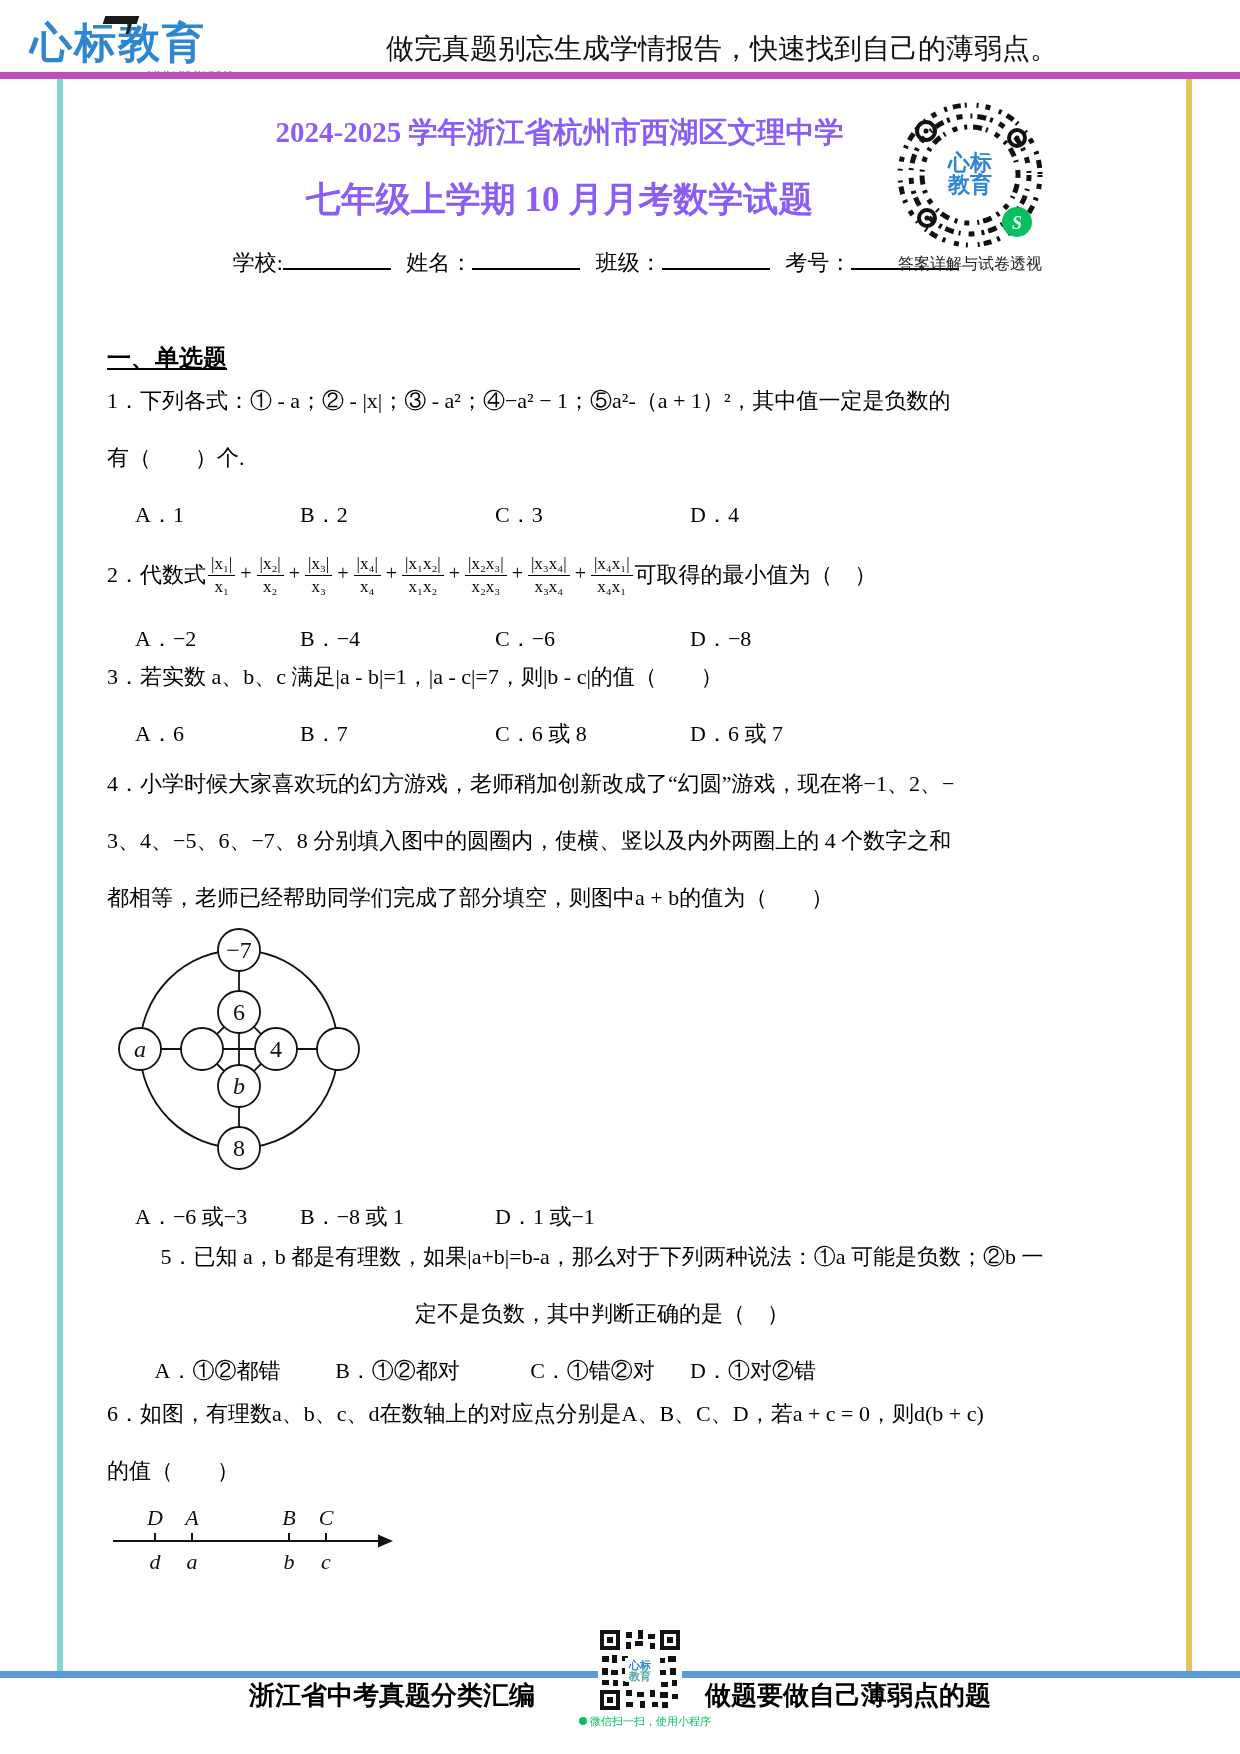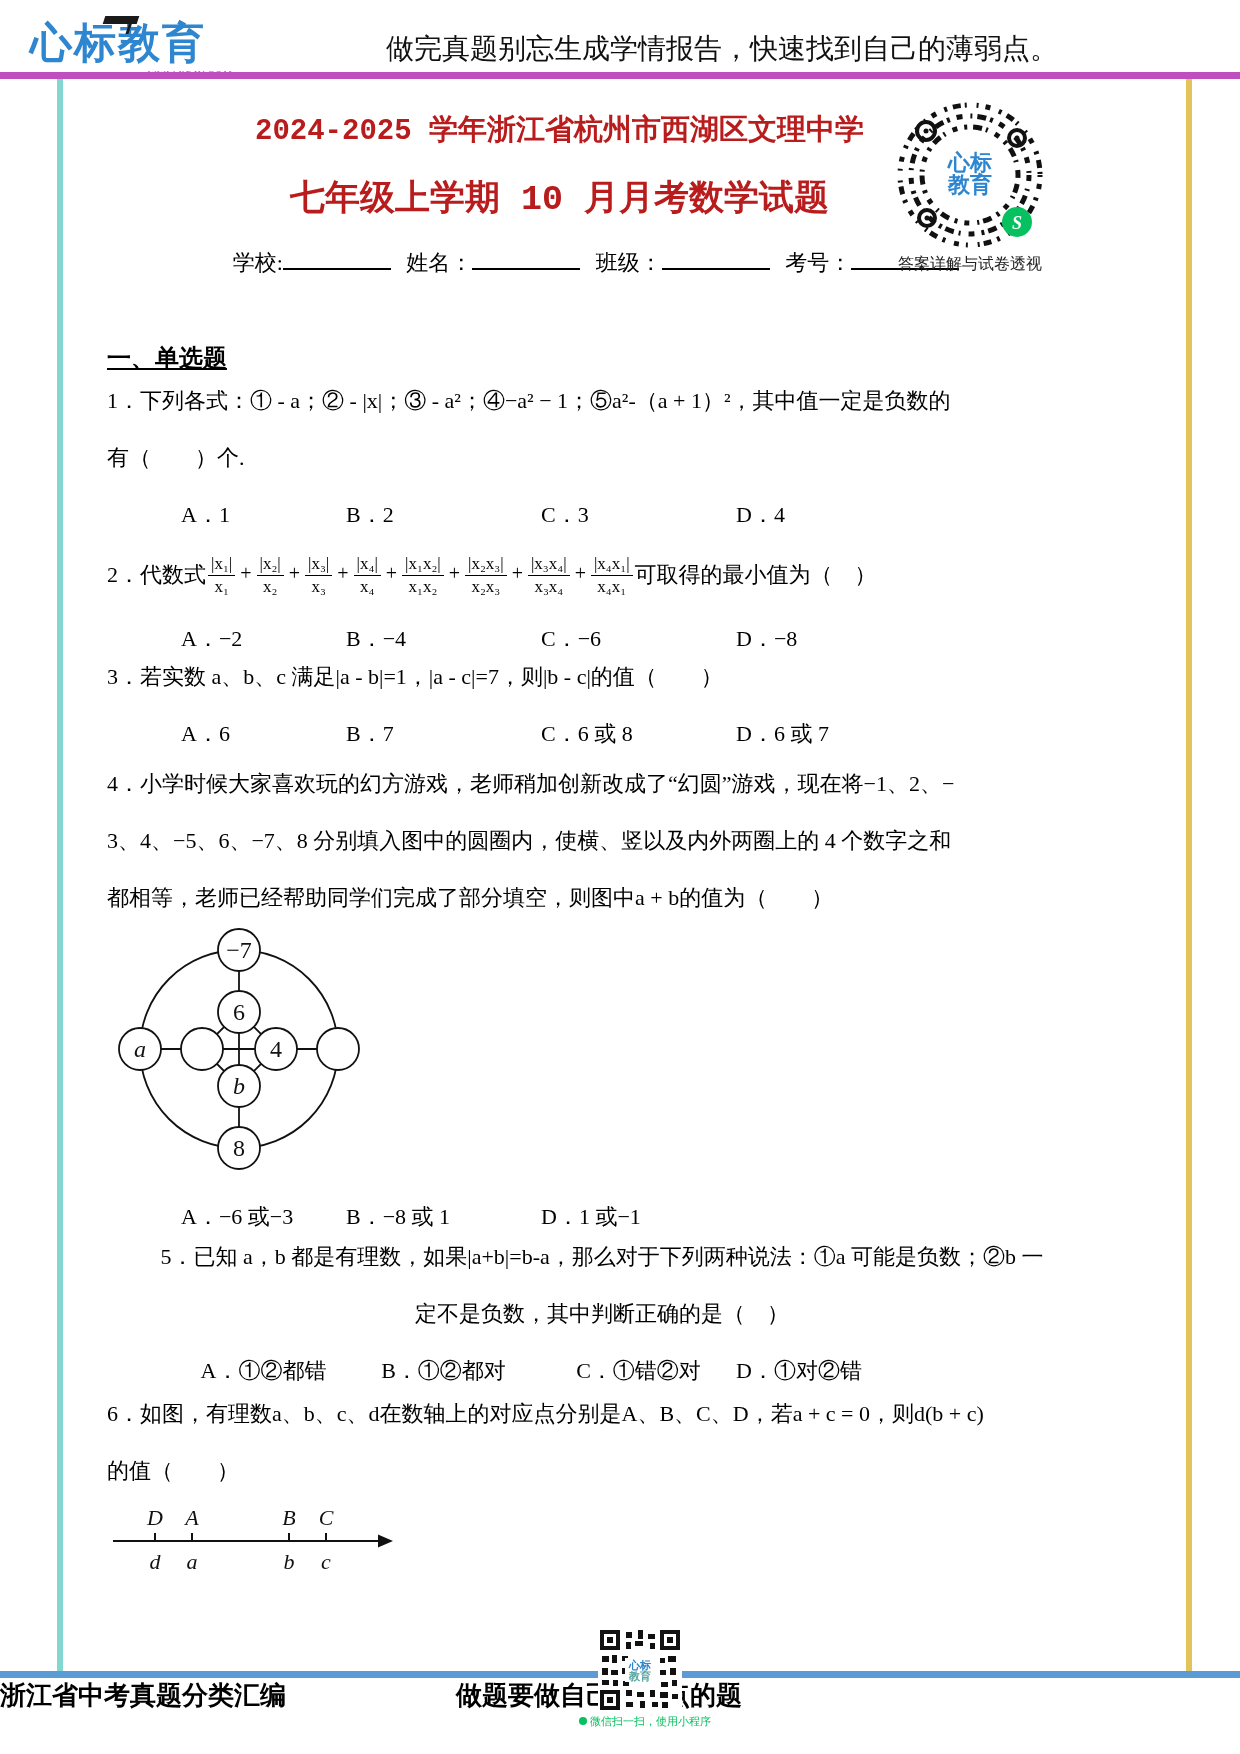--- a/index.html
+++ b/index.html
@@ -21,59 +21,59 @@
     position:absolute;right:182px;top:30px;font-size:28px;
     font-family:"Liberation Sans","DejaVu Sans",sans-serif;font-weight:500;color:#111;
   }
   .rule-top{position:absolute;left:0;top:72px;width:1240px;height:7px;background:#bf4fbf;}
   .frame-left{position:absolute;left:57px;top:79px;width:6px;height:1597px;background:#82d7d0;}
   .frame-right{position:absolute;left:1186px;top:79px;width:6px;height:1597px;background:#e5c35b;}
   .rule-bottom{position:absolute;left:0;top:1671px;width:1240px;height:7px;background:#5b9bd5;}
 
   
   .titles{position:absolute;left:107px;top:112px;width:905px;text-align:center;
-    font-family:Liberation Mono, monospace;font-weight:bold;color:#b91c1c;}
+    font-family:Liberation Serif, serif;font-weight:bold;color:#8b5cf6;}
   .title1{font-size:29px;line-height:40px;}
   .title2{font-size:35px;line-height:40px;margin-top:28px;}
   .fields{position:absolute;left:107px;top:246px;width:980px;text-align:center;font-size:22px;color:#000;font-family:Liberation Serif, serif;}
   .fields .blank{display:inline-block;width:108px;border-bottom:2px solid #000;height:22px;margin-right:6px;}
   .fields .lbl{margin-left:4px;}
 
   
   .mp-qr{position:absolute;left:893px;top:98px;width:154px;height:154px;}
   .mp-caption{position:absolute;left:880px;top:254px;width:180px;text-align:center;font-size:16px;color:#222;
     font-family:"Liberation Sans","DejaVu Sans",sans-serif;}
   .mp-center-text{font-family:"Liberation Sans","DejaVu Sans",sans-serif;font-weight:bold;fill:#2e86d0;}
 
   
   .section-heading{position:absolute;left:107px;top:342px;font-size:24px;font-weight:bold;
     font-family:"Liberation Sans","DejaVu Sans",sans-serif;color:#000;text-decoration:underline;}
   .qblock{position:absolute;left:107px;width:990px;font-size:22px;color:#000;}
   .qline{line-height:57px;height:57px;white-space:nowrap;}
   .opts{display:flex;line-height:57px;height:57px;padding-left:28px;}
-  .opts span:nth-child(1){width:165px;margin-left:46px;}
+  .opts span:nth-child(1){width:165px;}
   .opts span:nth-child(2){width:195px;}
   .opts span:nth-child(3){width:195px;}
   #q1{top:372px;}
   #q2{top:540px;}
   #q2 .formula-line{height:70px;display:flex;align-items:center;white-space:nowrap;}
   #q3{top:648px;}
   #q4{top:755px;}
   #q5{top:1228px;text-align:center;}
   #q6{top:1385px;}
   .frac{display:inline-block;text-align:center;vertical-align:middle;font-size:17px;line-height:1.15;margin:0 2px;}
   .frac .num{display:block;border-bottom:1.6px solid #000;padding:0 3px 1px 3px;}
   .frac .den{display:block;padding-top:1px;}
   .op{margin:0 3px;font-size:20px;}
   .diagram-wrap{position:absolute;left:-3px;top:171px;}
   .nl-wrap{position:absolute;left:-7px;top:114px;}
   .svgtext{font-family:"Liberation Serif","DejaVu Serif",serif;}
 
   
-  .footer-text{position:absolute;left:0;top:1678px;width:1240px;display:flex;justify-content:flex-start;
+  .footer-text{position:absolute;left:0;top:1678px;width:1240px;display:flex;justify-content:center;
     font-family:"Liberation Sans","DejaVu Sans",sans-serif;font-weight:bold;font-size:26px;color:#000;}
   .footer-text .gap{width:170px;}
   .footer-qr{position:absolute;left:598px;top:1628px;width:84px;height:84px;background:#fff;}
   .footer-qr-caption{position:absolute;left:570px;top:1714px;width:150px;text-align:center;
     font-size:11px;color:#07c160;font-family:"Liberation Sans","DejaVu Sans",sans-serif;}
 </style>
 </head>
 <body>
 
 <div class="hdr-logo">

